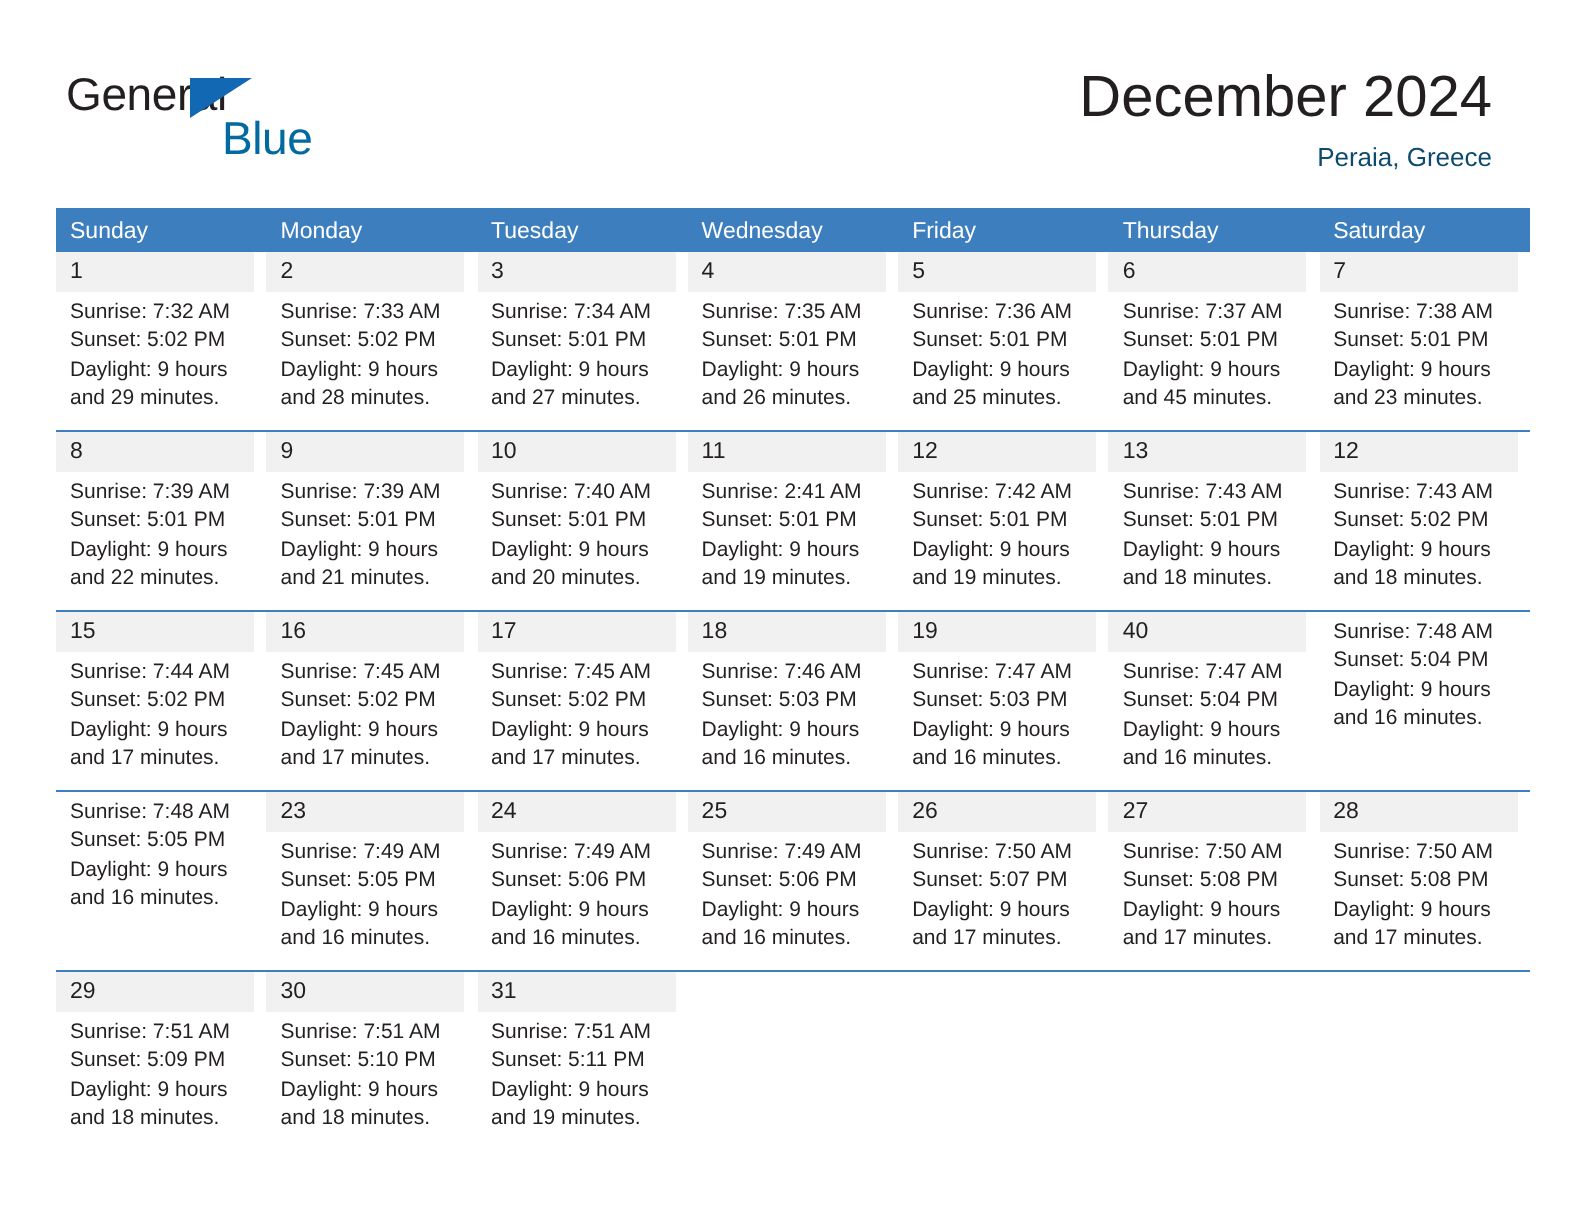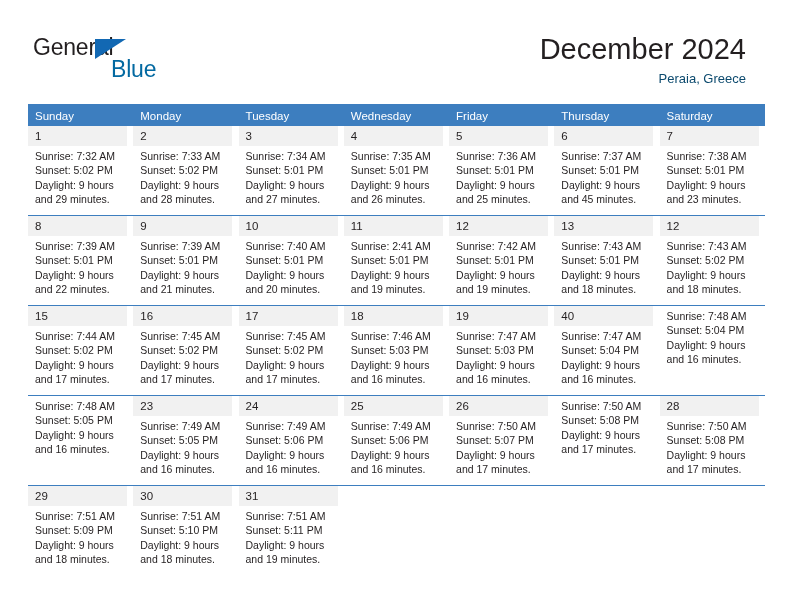--- a/index.html
+++ b/index.html
@@ -472,20 +472,21 @@
               <div class="day-info">
                 <div>Sunrise: 7:50 AM</div>
                 <div>Sunset: 5:07 PM</div>
                 <div>Daylight: 9 hours</div>
                 <div>and 17 minutes.</div>
               </div>
             </div>
           </div>
           <div class="day-cell">
             <div class="day-cell-inner">
+              <div class="day-num">27</div>
               <div class="day-info">
                 <div>Sunrise: 7:50 AM</div>
                 <div>Sunset: 5:08 PM</div>
                 <div>Daylight: 9 hours</div>
                 <div>and 17 minutes.</div>
               </div>
             </div>
           </div>
           <div class="day-cell">
             <div class="day-cell-inner">

